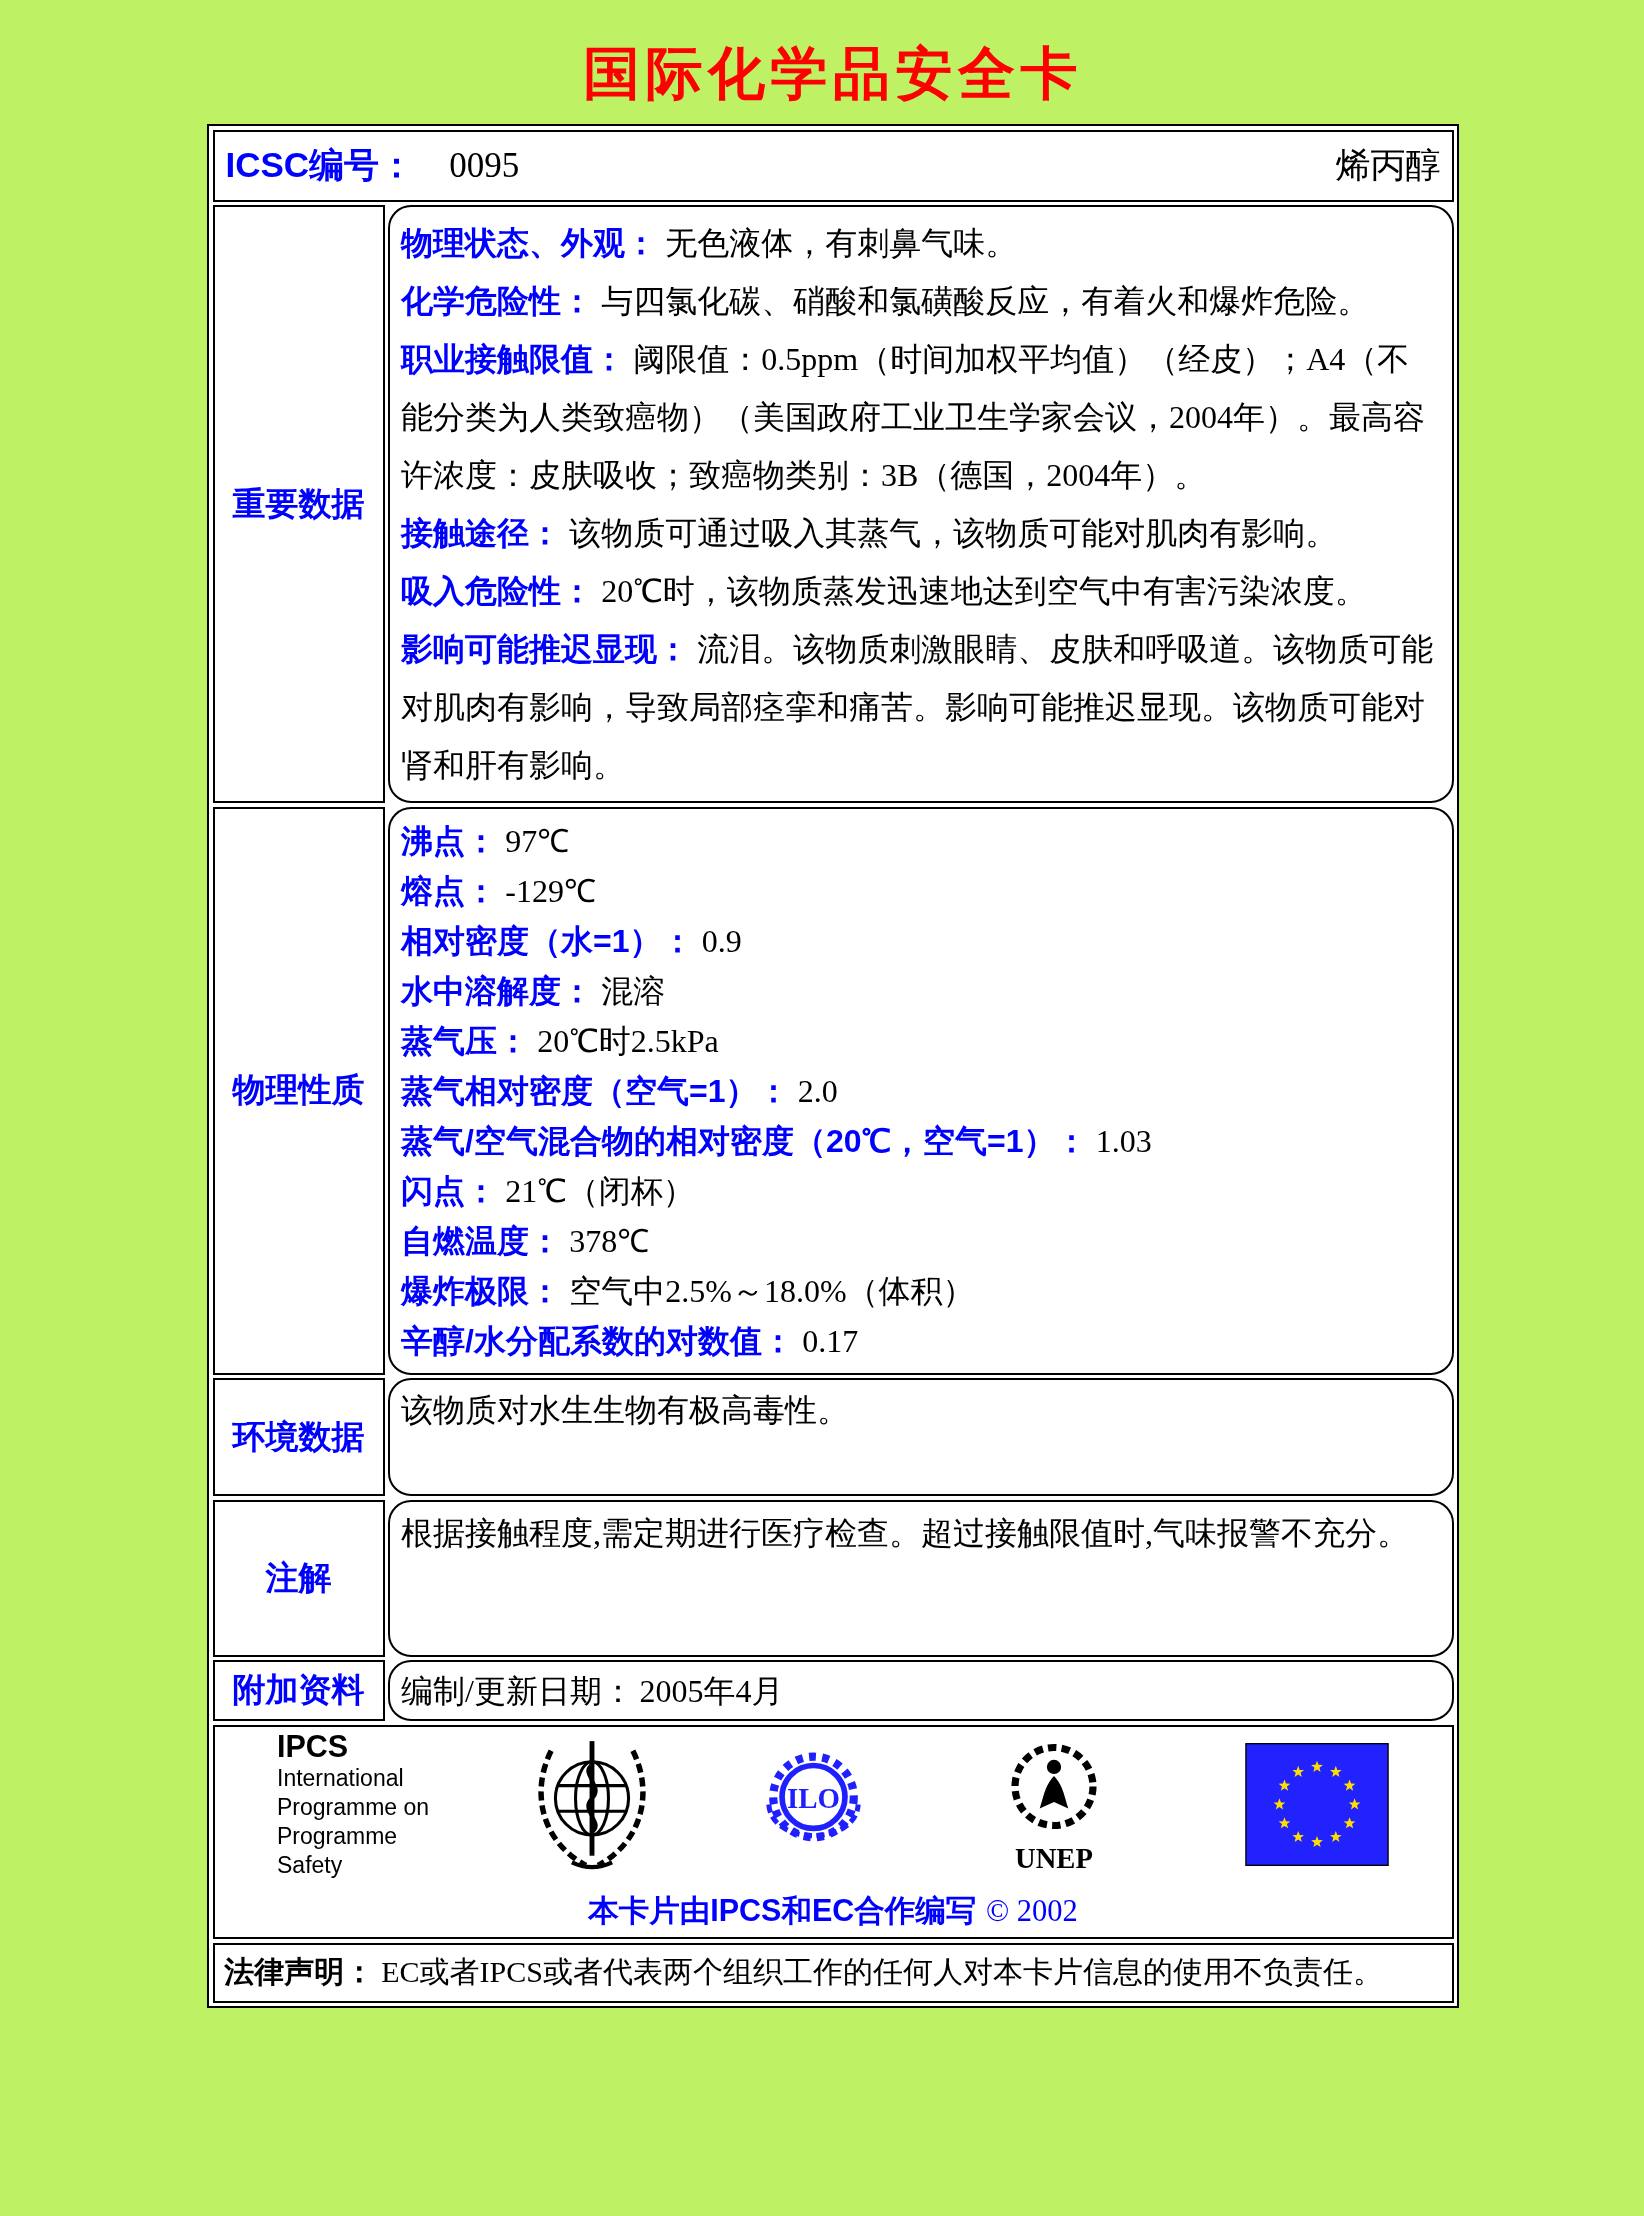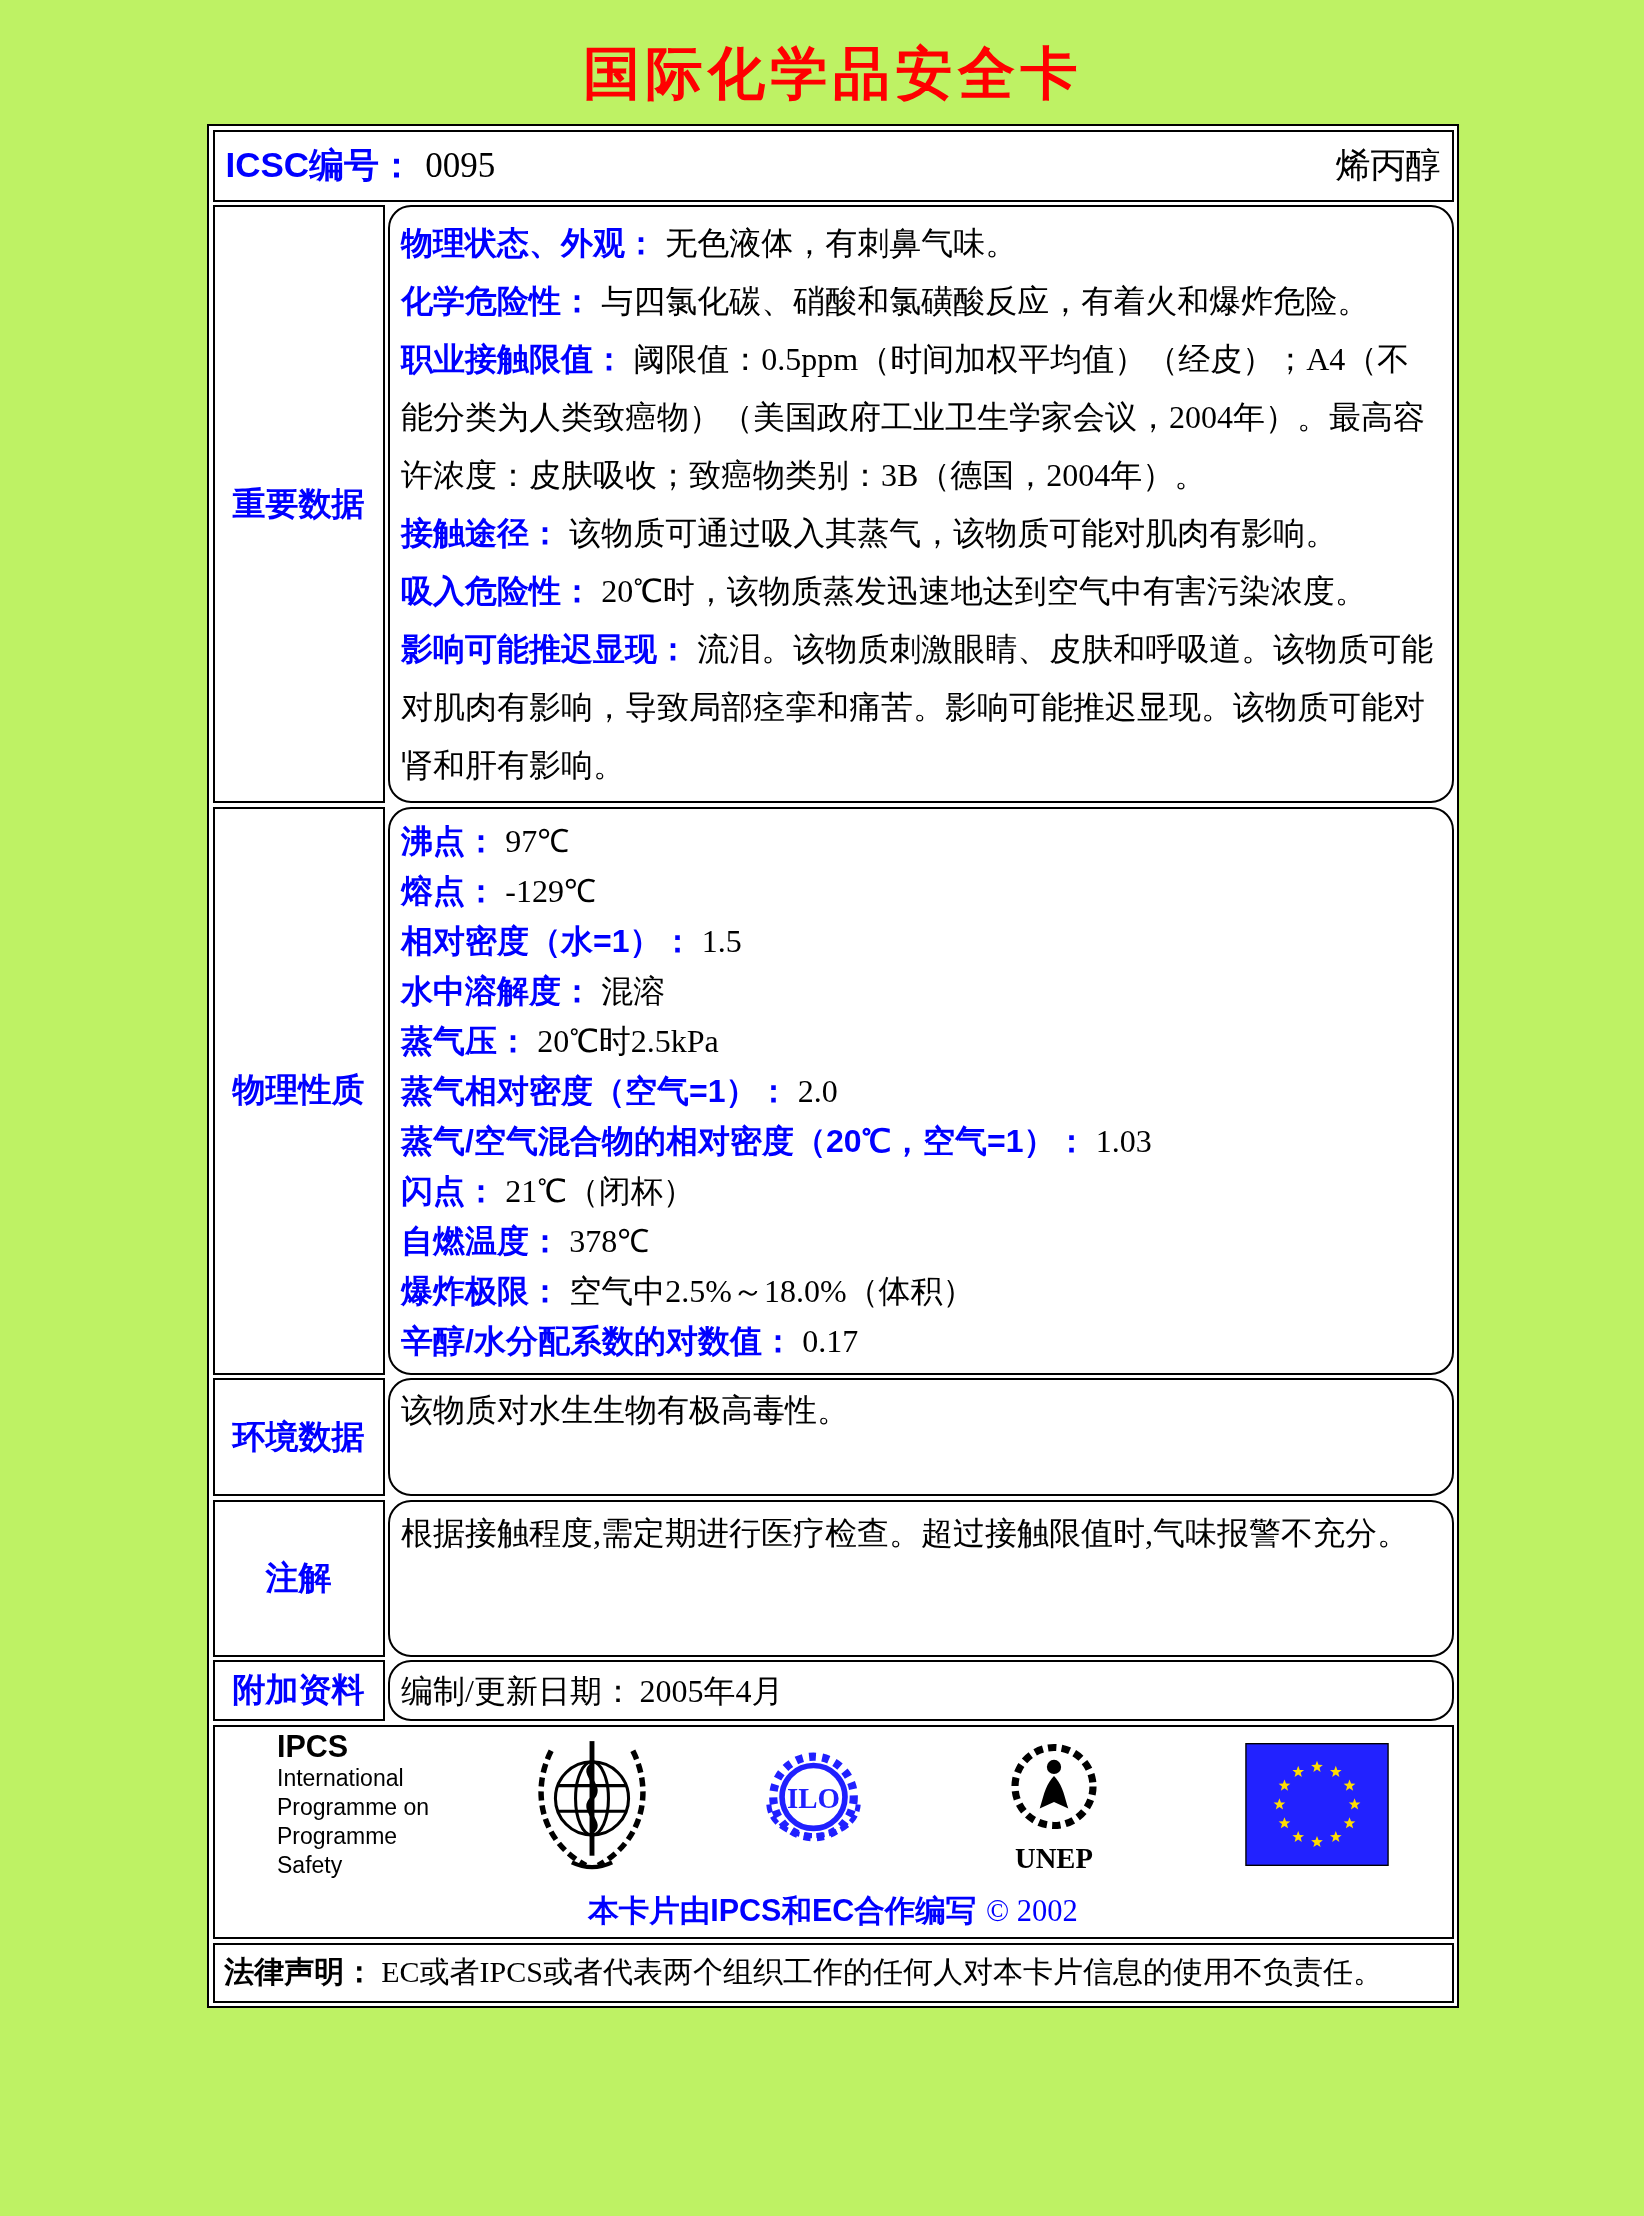--- a/index.html
+++ b/index.html
@@ -7,21 +7,21 @@
         font-family:"Liberation Sans",sans-serif;color:#000;}
   .doc-title{margin:36px 0 11px 207px;width:1252px;text-align:center;
         font-size:57px;font-weight:bold;color:#ff0000;letter-spacing:5.5px;
         font-family:"Liberation Sans",sans-serif;}
   .card{margin-left:207px;width:1252px;border:2.8px solid #000;padding:3.5px;
         display:flex;flex-direction:column;gap:3.5px;box-sizing:border-box;background:#fff;}
   .row{display:grid;grid-template-columns:172px 1fr;gap:3.5px;}
   .row.full{grid-template-columns:1fr;}
   .cell{border:2.1px solid #000;background:#fff;box-sizing:border-box;}
   
-  .header-cell{display:flex;align-items:center;min-height:72px;padding:4.2px 11px;font-size:35px;}
+  .header-cell{display:flex;align-items:center;min-height:72px;padding:4.2px 11px;font-size:35px;gap:24px;}
   .icsc-label{color:#0000ff;font-weight:bold;}
   .icsc-number{font-family:"Liberation Serif",serif;margin-left:11px;}
   .chem-name{margin-left:auto;font-family:"Liberation Serif",serif;}
   
   .label-cell{display:flex;align-items:center;justify-content:center;
         color:#0000ff;font-weight:bold;font-size:33px;text-align:center;}
   
   .content-cell{padding:7px 11px;font-size:32px;font-family:"Liberation Serif",serif;overflow:hidden;border-radius:23px;}
   .content-cell p{margin:0;}
   .plbl{color:#0000ff;font-weight:bold;font-family:"Liberation Sans",sans-serif;margin-right:8.3px;}
@@ -80,21 +80,21 @@
       </div>
     </div>
 
     <div class="row">
       <div class="cell label-cell">
         <span>物理性质</span>
       </div>
       <div class="cell content-cell phys">
         <p class="line"><span class="plbl">沸点：</span><span class="pval">97℃</span></p>
         <p class="line"><span class="plbl">熔点：</span><span class="pval">-129℃</span></p>
-        <p class="line"><span class="plbl">相对密度（水=1）：</span><span class="pval">1.5</span></p>
+        <p class="line"><span class="plbl">相对密度（水=1）：</span><span class="pval">0.9</span></p>
         <p class="line"><span class="plbl">水中溶解度：</span><span class="pval">混溶</span></p>
         <p class="line"><span class="plbl">蒸气压：</span><span class="pval">20℃时2.5kPa</span></p>
         <p class="line"><span class="plbl">蒸气相对密度（空气=1）：</span><span class="pval">2.0</span></p>
         <p class="line"><span class="plbl">蒸气/空气混合物的相对密度（20℃，空气=1）：</span><span class="pval">1.03</span></p>
         <p class="line"><span class="plbl">闪点：</span><span class="pval">21℃（闭杯）</span></p>
         <p class="line"><span class="plbl">自燃温度：</span><span class="pval">378℃</span></p>
         <p class="line"><span class="plbl">爆炸极限：</span><span class="pval">空气中2.5%～18.0%（体积）</span></p>
         <p class="line"><span class="plbl">辛醇/水分配系数的对数值：</span><span class="pval">0.17</span></p>
       </div>
     </div>

